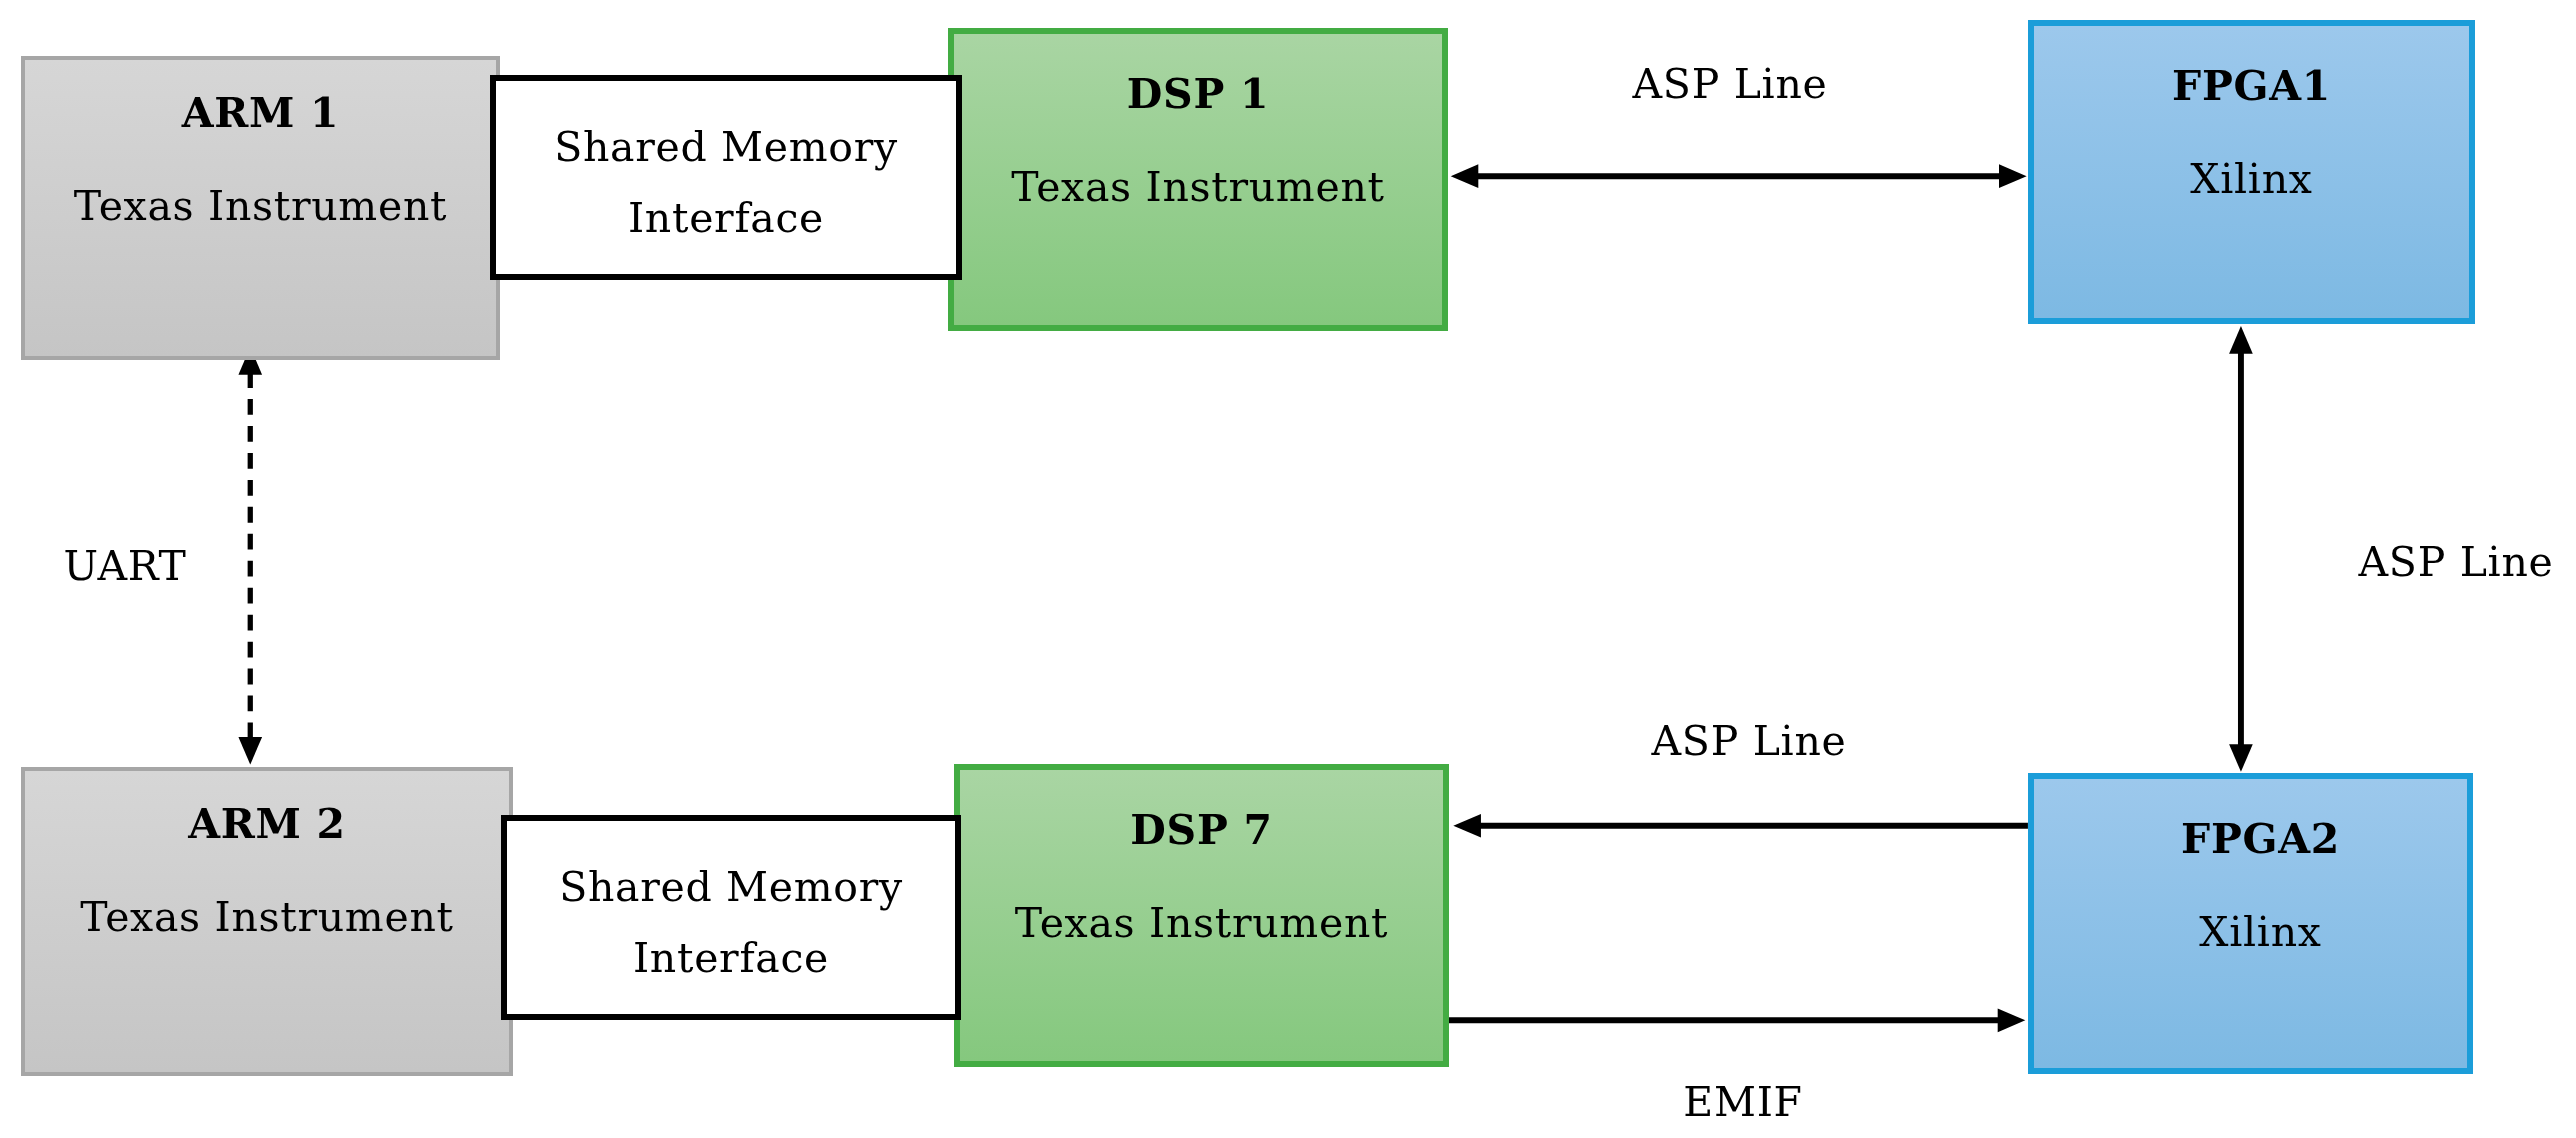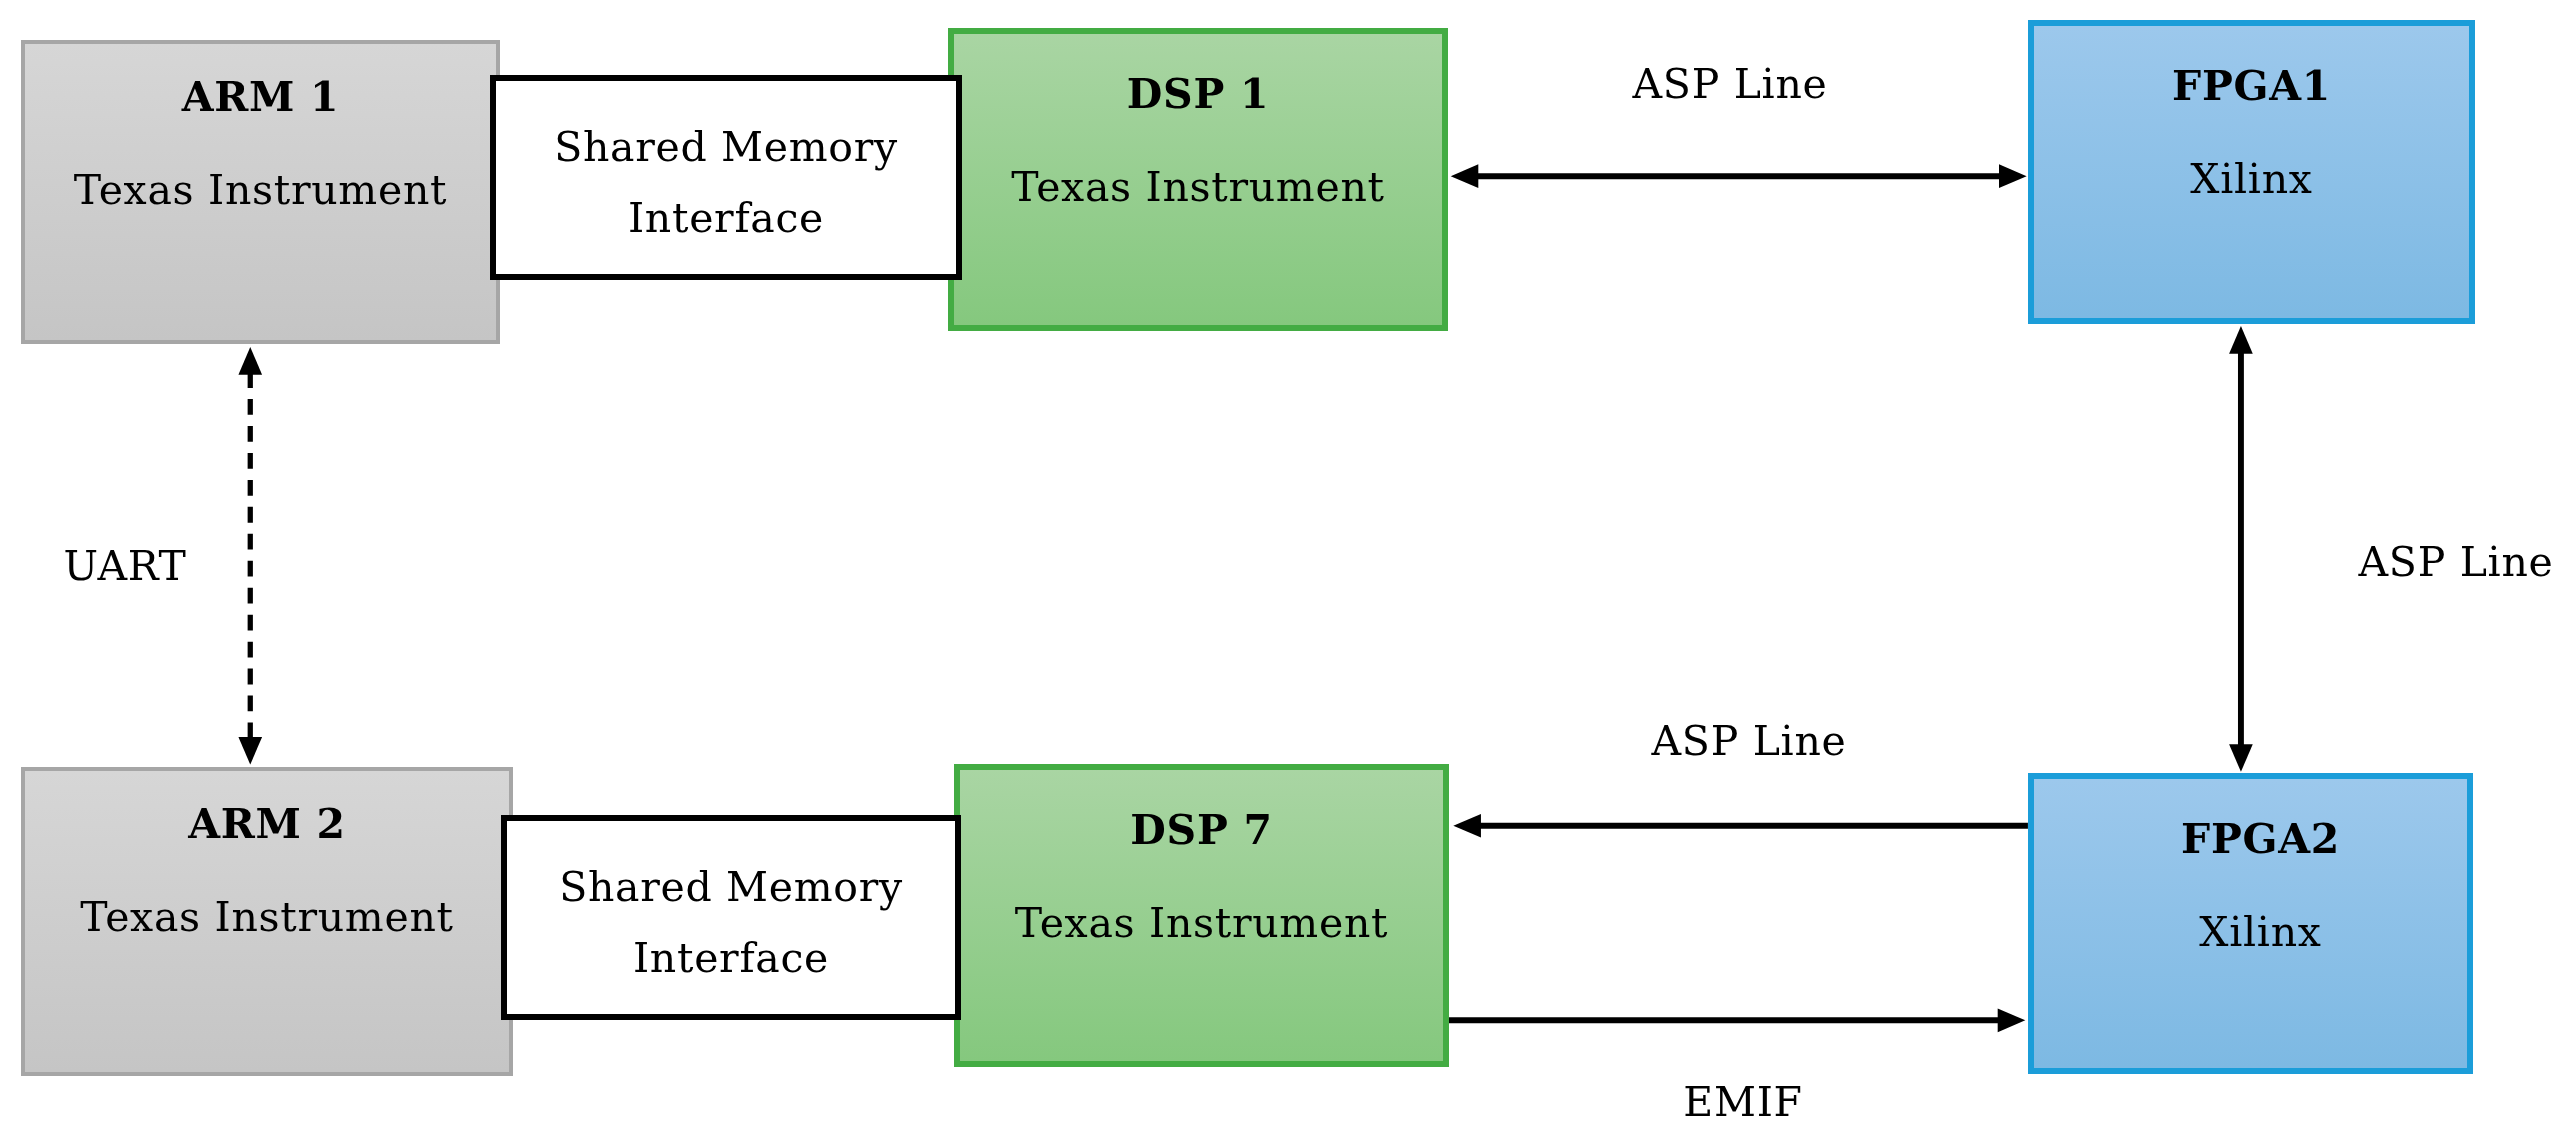--- a/index.html
+++ b/index.html
@@ -56,21 +56,21 @@
   }
 
   .arm  .node-title { margin-top: 30px; }
   .arm  .node-sub   { margin-top: 46px; }
   .dsp  .node-title, .fpga .node-title { margin-top: 37px; }
   .dsp  .node-sub,   .fpga .node-sub   { margin-top: 46px; }
   .iface .iface-line1 { margin-top: 43px; }
   .iface .iface-line2 { margin-top: 24px; }
 
   
-  #arm1  { left: 21px;   top: 40px;   width: 479px; height: 304px; }
+  #arm1  { left: 21px;   top: 56px;   width: 479px; height: 304px; }
   #smi1  { left: 490px;  top: 75px;  width: 472px; height: 205px; }
   #dsp1  { left: 948px; top: 28px;   width: 500px; height: 303px; }
   #fpga1 { left: 2028px; top: 20px;   width: 447px; height: 304px; }
   #arm2  { left: 21px;   top: 767px; width: 492px; height: 309px; }
   #smi2  { left: 501px;  top: 815px; width: 460px; height: 205px; }
   #dsp2  { left: 954px; top: 764px; width: 495px; height: 303px; }
   #fpga2 { left: 2028px; top: 773px; width: 445px; height: 301px; padding-left: 20px; }
 
   
   .edge-label {

